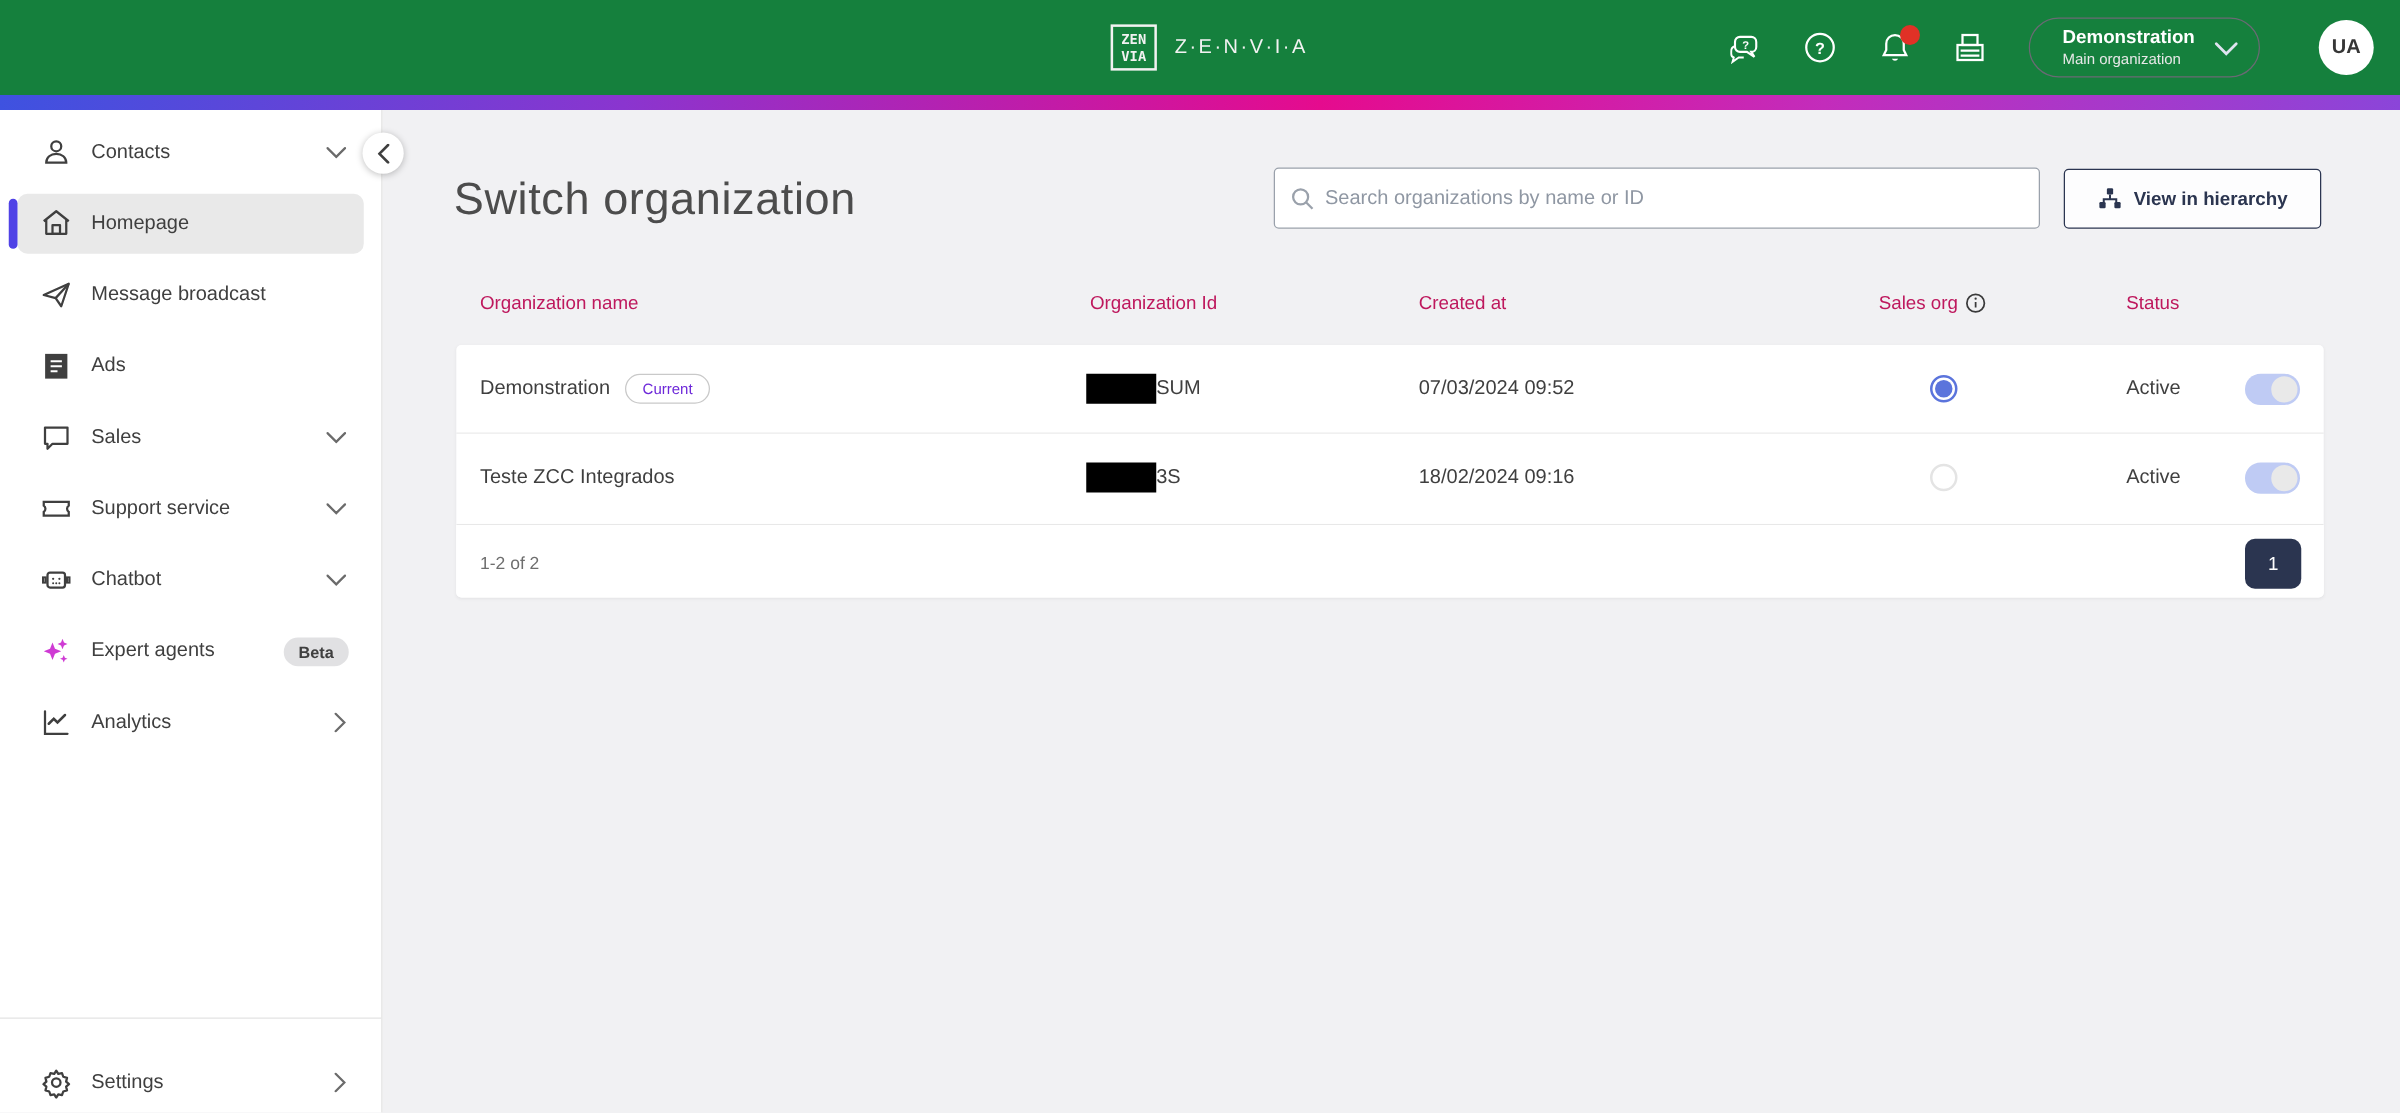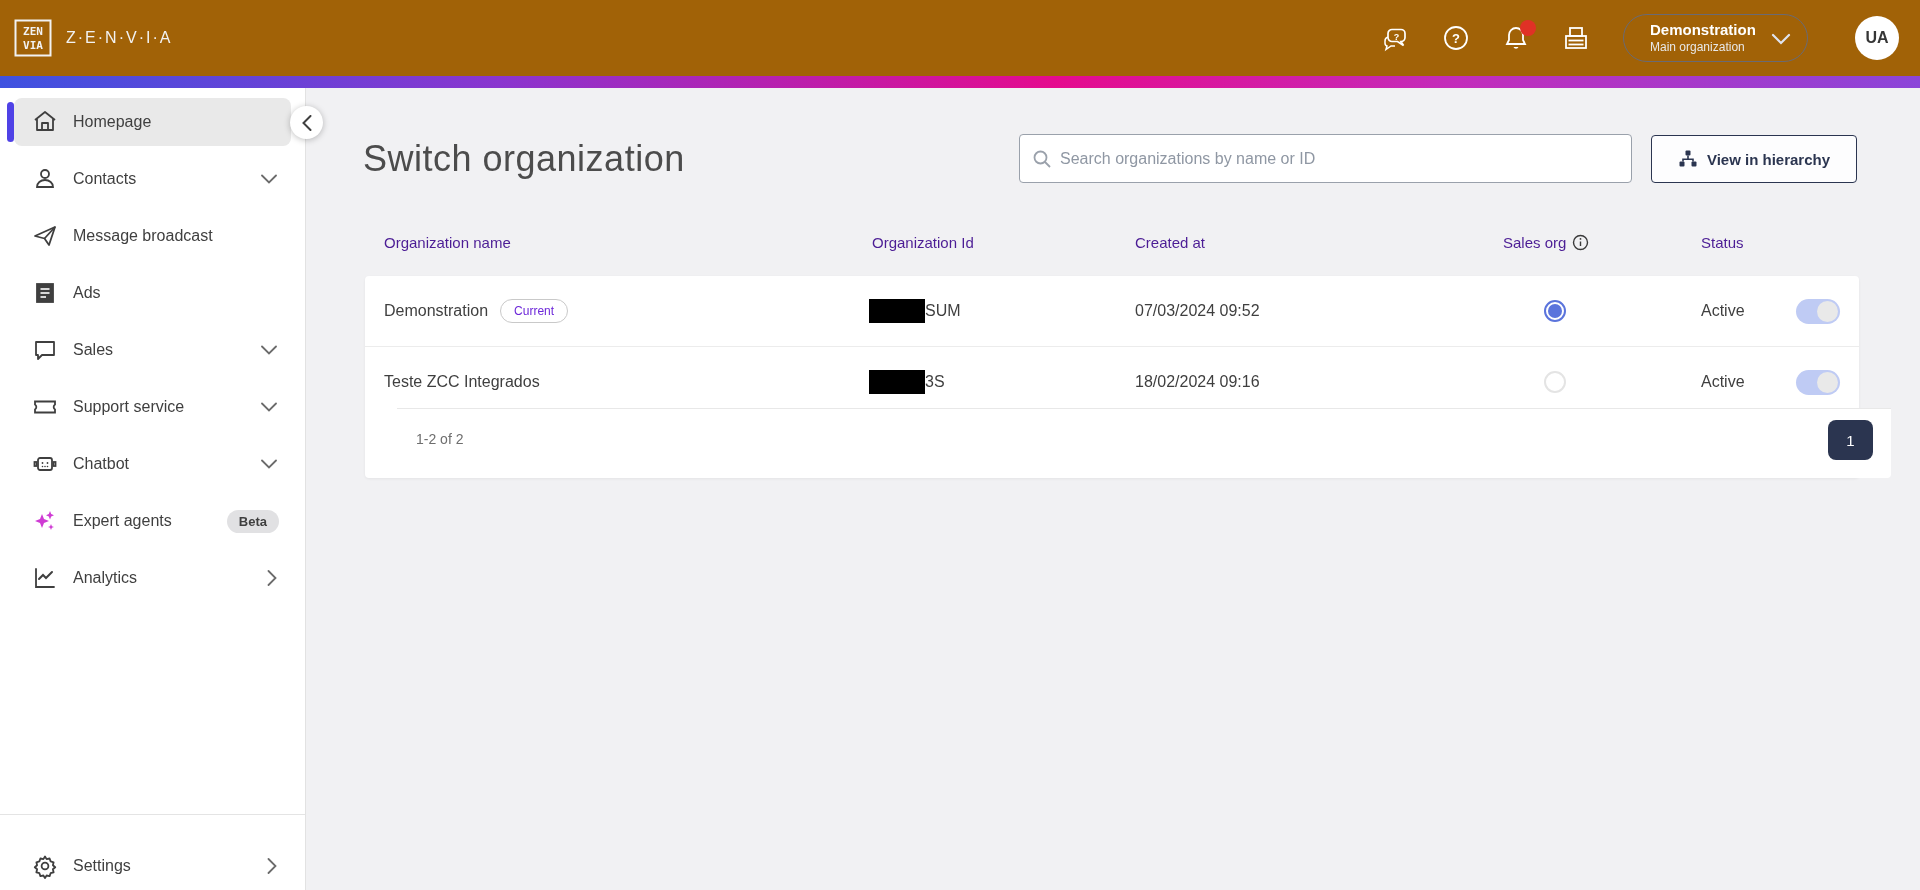--- a/index.html
+++ b/index.html
@@ -1,19 +1,19 @@
 <!DOCTYPE html>
 <html><head>
 <meta charset="utf-8">
 <style>
   * { margin:0; padding:0; box-sizing:border-box; }
   html,body { width:1920px; height:890px; font-family:"Liberation Sans", sans-serif; background:#f1f1f3; overflow:hidden; }
 
   
-  #topbar { position:absolute; top:0; left:0; width:1920px; height:76px; background:#a16207; display:flex; align-items:center; }
+  #topbar { position:absolute; top:0; left:0; width:1920px; height:76px; background:#15803d; display:flex; align-items:center;justify-content:center; }
   .brand { display:flex; align-items:center; gap:14px; padding-left:14px; }
   .brand-text { color:#f2f2f2; font-size:16px; letter-spacing:2px; font-weight:400; }
   .top-icons { position:absolute; right:330px; top:0; height:76px; display:flex; align-items:center; gap:32px; }
   .top-icon { width:28px; height:28px; position:relative; cursor:pointer; }
   .bell-dot { position:absolute; top:-4px; right:-6px; width:16px; height:16px; border-radius:50%; background:#e03126; }
   .org-switcher { position:absolute; left:1623px; top:14px; width:185px; height:48px; border:1px solid #6a6a74; border-radius:24px; display:flex; align-items:center; cursor:pointer; }
   .org-switcher .txt { padding-left:26px; line-height:1.25; }
   .org-name { color:#ffffff; font-size:15px; font-weight:700; }
   .org-sub { color:#e8e8e8; font-size:12px; }
   .org-chevron { position:absolute; right:16px; top:17px; }
@@ -37,41 +37,41 @@
   .sidebar-footer { position:absolute; bottom:0; left:0; width:100%; height:76px; border-top:1px solid #e4e4e4; display:flex; align-items:flex-end; }
 
   
   #page-title { position:absolute; left:363px; top:138px; font-size:36px; font-weight:300; color:#4c4c4c; letter-spacing:.5px; }
   #search-wrap { position:absolute; left:1019px; top:134px; width:613px; height:49px; background:#fff; border:1px solid #9aa1ab; border-radius:4px; display:flex; align-items:center; }
   #search-wrap svg { margin-left:12px; }
   #search-input { border:none; outline:none; flex:1; height:100%; font-size:16px; color:#c2410c; padding-left:8px; font-family:"Liberation Sans",sans-serif; background:transparent; }
   #search-input::placeholder { color:#8f97a3; }
   #hier-btn { position:absolute; left:1651px; top:135px; width:206px; height:48px; background:#fdfdfe; border:1px solid #2b3550; border-radius:4px; color:#2b3550; font-size:15px; font-weight:700; display:flex; align-items:center; justify-content:center; gap:9px; cursor:pointer; font-family:"Liberation Sans",sans-serif; }
 
-  .th { position:absolute; top:234px; font-size:15px; color:#4c1d95; font-weight:500; display:flex; align-items:center; gap:6px; }
+  .th { position:absolute; top:234px; font-size:15px; color:#be185d; font-weight:500; display:flex; align-items:center; gap:6px; }
 
   #card { position:absolute; left:365px; top:276px; width:1494px; height:202px; background:#ffffff; border-radius:4px; box-shadow:0 1px 3px rgba(0,0,0,.06); }
   .trow { position:absolute; left:0; width:100%; height:70px; }
   .trow + .trow { border-top:1px solid #ececec; }
   .cell { position:absolute; top:0; height:70px; display:flex; align-items:center; font-size:16px; color:#3f3f3f; }
   .c-name { left:19px; }
   .c-id   { left:504px; }
   .c-date { left:770px; }
   .c-radio{ left:1160px; width:60px; justify-content:center; }
   .c-status{ left:1336px; }
   .c-toggle{ left:1431px; }
   .current-badge { margin-left:12px; border:1px solid #c9c9c9; border-radius:14px; padding:4px 13px; font-size:12px; color:#6d28d9; background:#fff; }
   .redact { display:inline-block; width:56px; height:24px; background:#000; }
   .radio-on { width:22px; height:22px; border-radius:50%; border:2px solid #5b74dc; background:#fff; display:flex; align-items:center; justify-content:center; cursor:pointer; }
   .radio-on .dot { width:14px; height:14px; border-radius:50%; background:#5b74dc; }
   .radio-off { width:22px; height:22px; border-radius:50%; border:2px solid #e4e4e4; background:#fff; cursor:pointer; }
   .toggle { width:44px; height:25px; border-radius:13px; background:#bfcbf4; position:relative; cursor:pointer; }
   .toggle .knob { position:absolute; right:2px; top:2px; width:21px; height:21px; border-radius:50%; background:#e9e9e9; }
 
-  #pag-row { position:absolute; left:0; bottom:0; width:100%; height:70px; border-top:1px solid #e8e8e8; border-radius:0 0 4px 4px; background:#fff;margin-left:32px; }
+  #pag-row { position:absolute; left:0; bottom:0; width:100%; height:59px; border-top:1px solid #e8e8e8; border-radius:0 0 4px 4px; background:#fff; }
   #pag-label { position:absolute; left:19px; top:22px; font-size:14px; color:#6e6e6e; }
   #page-btn { position:absolute; right:18px; top:11px; width:45px; height:40px; background:#2b3550; color:#fff; font-size:15px; border:none; border-radius:8px; cursor:pointer; font-family:"Liberation Sans",sans-serif; }
 </style>
 </head>
 <body>
 
 <div id="topbar">
   <div class="brand">
     <svg width="38" height="38" viewBox="0 0 38 38">
       <rect x="1.5" y="1.5" width="35" height="35" fill="none" stroke="#f2f2f2" stroke-width="2"></rect>
@@ -125,44 +125,44 @@
   </div>
 
   <div class="avatar">UA</div>
 </div>
 
 <div id="gradbar"></div>
 
 <div id="sidebar">
   <div class="nav-list">
 
+    <div class="nav-item">
+      <span class="nav-icon">
+        <svg width="26" height="26" viewBox="0 0 26 26" fill="none" stroke="#3f3f3f" stroke-width="1.8">
+          <circle cx="13" cy="8" r="4"></circle>
+            <path d="M5 21 c0-4 3.5-7 8-7 s8 3 8 7 z"></path>
+        </svg>
+      </span>
+      <span class="nav-label">Contacts</span>
+      <span class="nav-chevron">
+        <svg width="16" height="10" viewBox="0 0 16 10" fill="none" stroke="#6b6b6b" stroke-width="1.8" stroke-linecap="round">
+            <path d="M1 1.5 l7 7 7-7"></path>
+          </svg>
+      </span>
+    </div>
+
     <div class="nav-item active">
       <span class="ind"></span>
       <span class="nav-icon">
         <svg width="26" height="26" viewBox="0 0 26 26" fill="none" stroke="#3f3f3f" stroke-width="1.8" stroke-linejoin="round">
           <path d="M3 11 L13 3 L23 11 M5 10 v11 h16 v-11"></path>
             <rect x="10" y="14" width="6" height="7"></rect>
         </svg>
       </span>
       <span class="nav-label">Homepage</span>
-    </div>
-
-    <div class="nav-item">
-      <span class="nav-icon">
-        <svg width="26" height="26" viewBox="0 0 26 26" fill="none" stroke="#3f3f3f" stroke-width="1.8">
-          <circle cx="13" cy="8" r="4"></circle>
-            <path d="M5 21 c0-4 3.5-7 8-7 s8 3 8 7 z"></path>
-        </svg>
-      </span>
-      <span class="nav-label">Contacts</span>
-      <span class="nav-chevron">
-        <svg width="16" height="10" viewBox="0 0 16 10" fill="none" stroke="#6b6b6b" stroke-width="1.8" stroke-linecap="round">
-            <path d="M1 1.5 l7 7 7-7"></path>
-          </svg>
-      </span>
     </div>
 
     <div class="nav-item">
       <span class="nav-icon">
         <svg width="26" height="26" viewBox="0 0 26 26" fill="none" stroke="#3f3f3f" stroke-width="1.8" stroke-linejoin="round">
           <path d="M3 13 L23 4 L17 22 L12.5 15.5 L3 13 z"></path>
             <path d="M12.5 15.5 L23 4"></path>
         </svg>
       </span>
       <span class="nav-label">Message broadcast</span>

